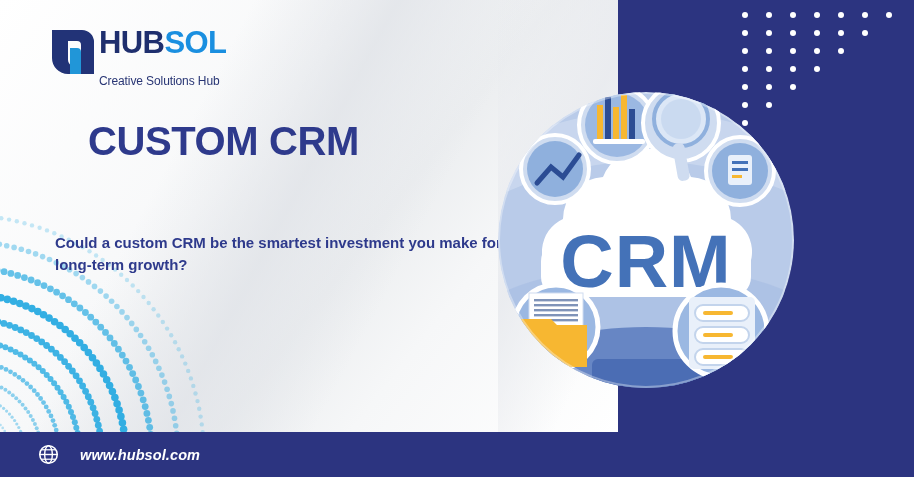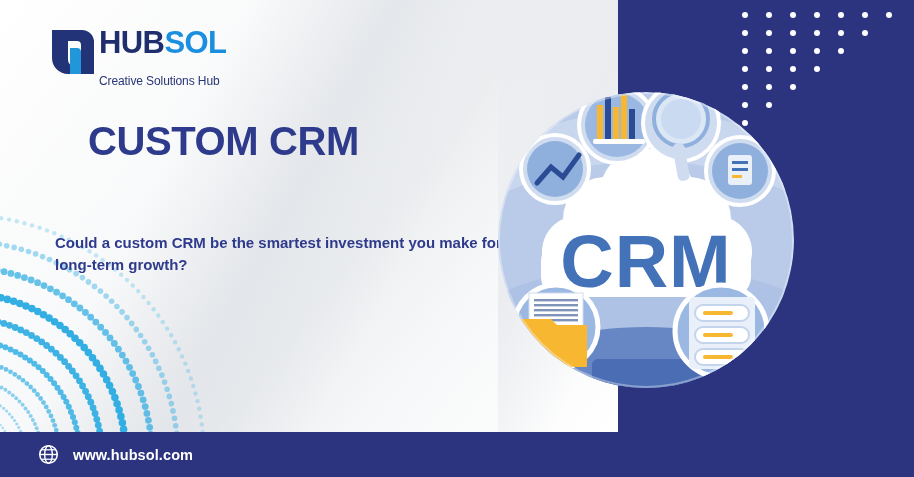--- a/index.html
+++ b/index.html
@@ -38,21 +38,21 @@
     pointer-events:none;
   }
 
   
   .footer-bar {
     position:absolute; left:0; bottom:0;
     width:914px; height:45px;
     background:#2c3480;
     display:flex; align-items:center;
   }
-  .footer-inner { display:flex; align-items:center; gap:14px; margin-left:38px; }
+  .footer-inner { display:flex; align-items:center; gap:21px; margin-left:38px;font-style:italic; }
   .globe-icon { width:21px; height:21px; display:block; }
   .footer-url {
     color:#ffffff; font-size:14.5px; font-weight:bold;
     letter-spacing:.1px;
   }
 
   
   .logo { position:absolute; left:50px; top:27px; display:flex; align-items:flex-start; }
   .logo-mark { width:45px; height:48px; display:block; margin-top:1px; }
   .logo-text { margin-left:4px; }

